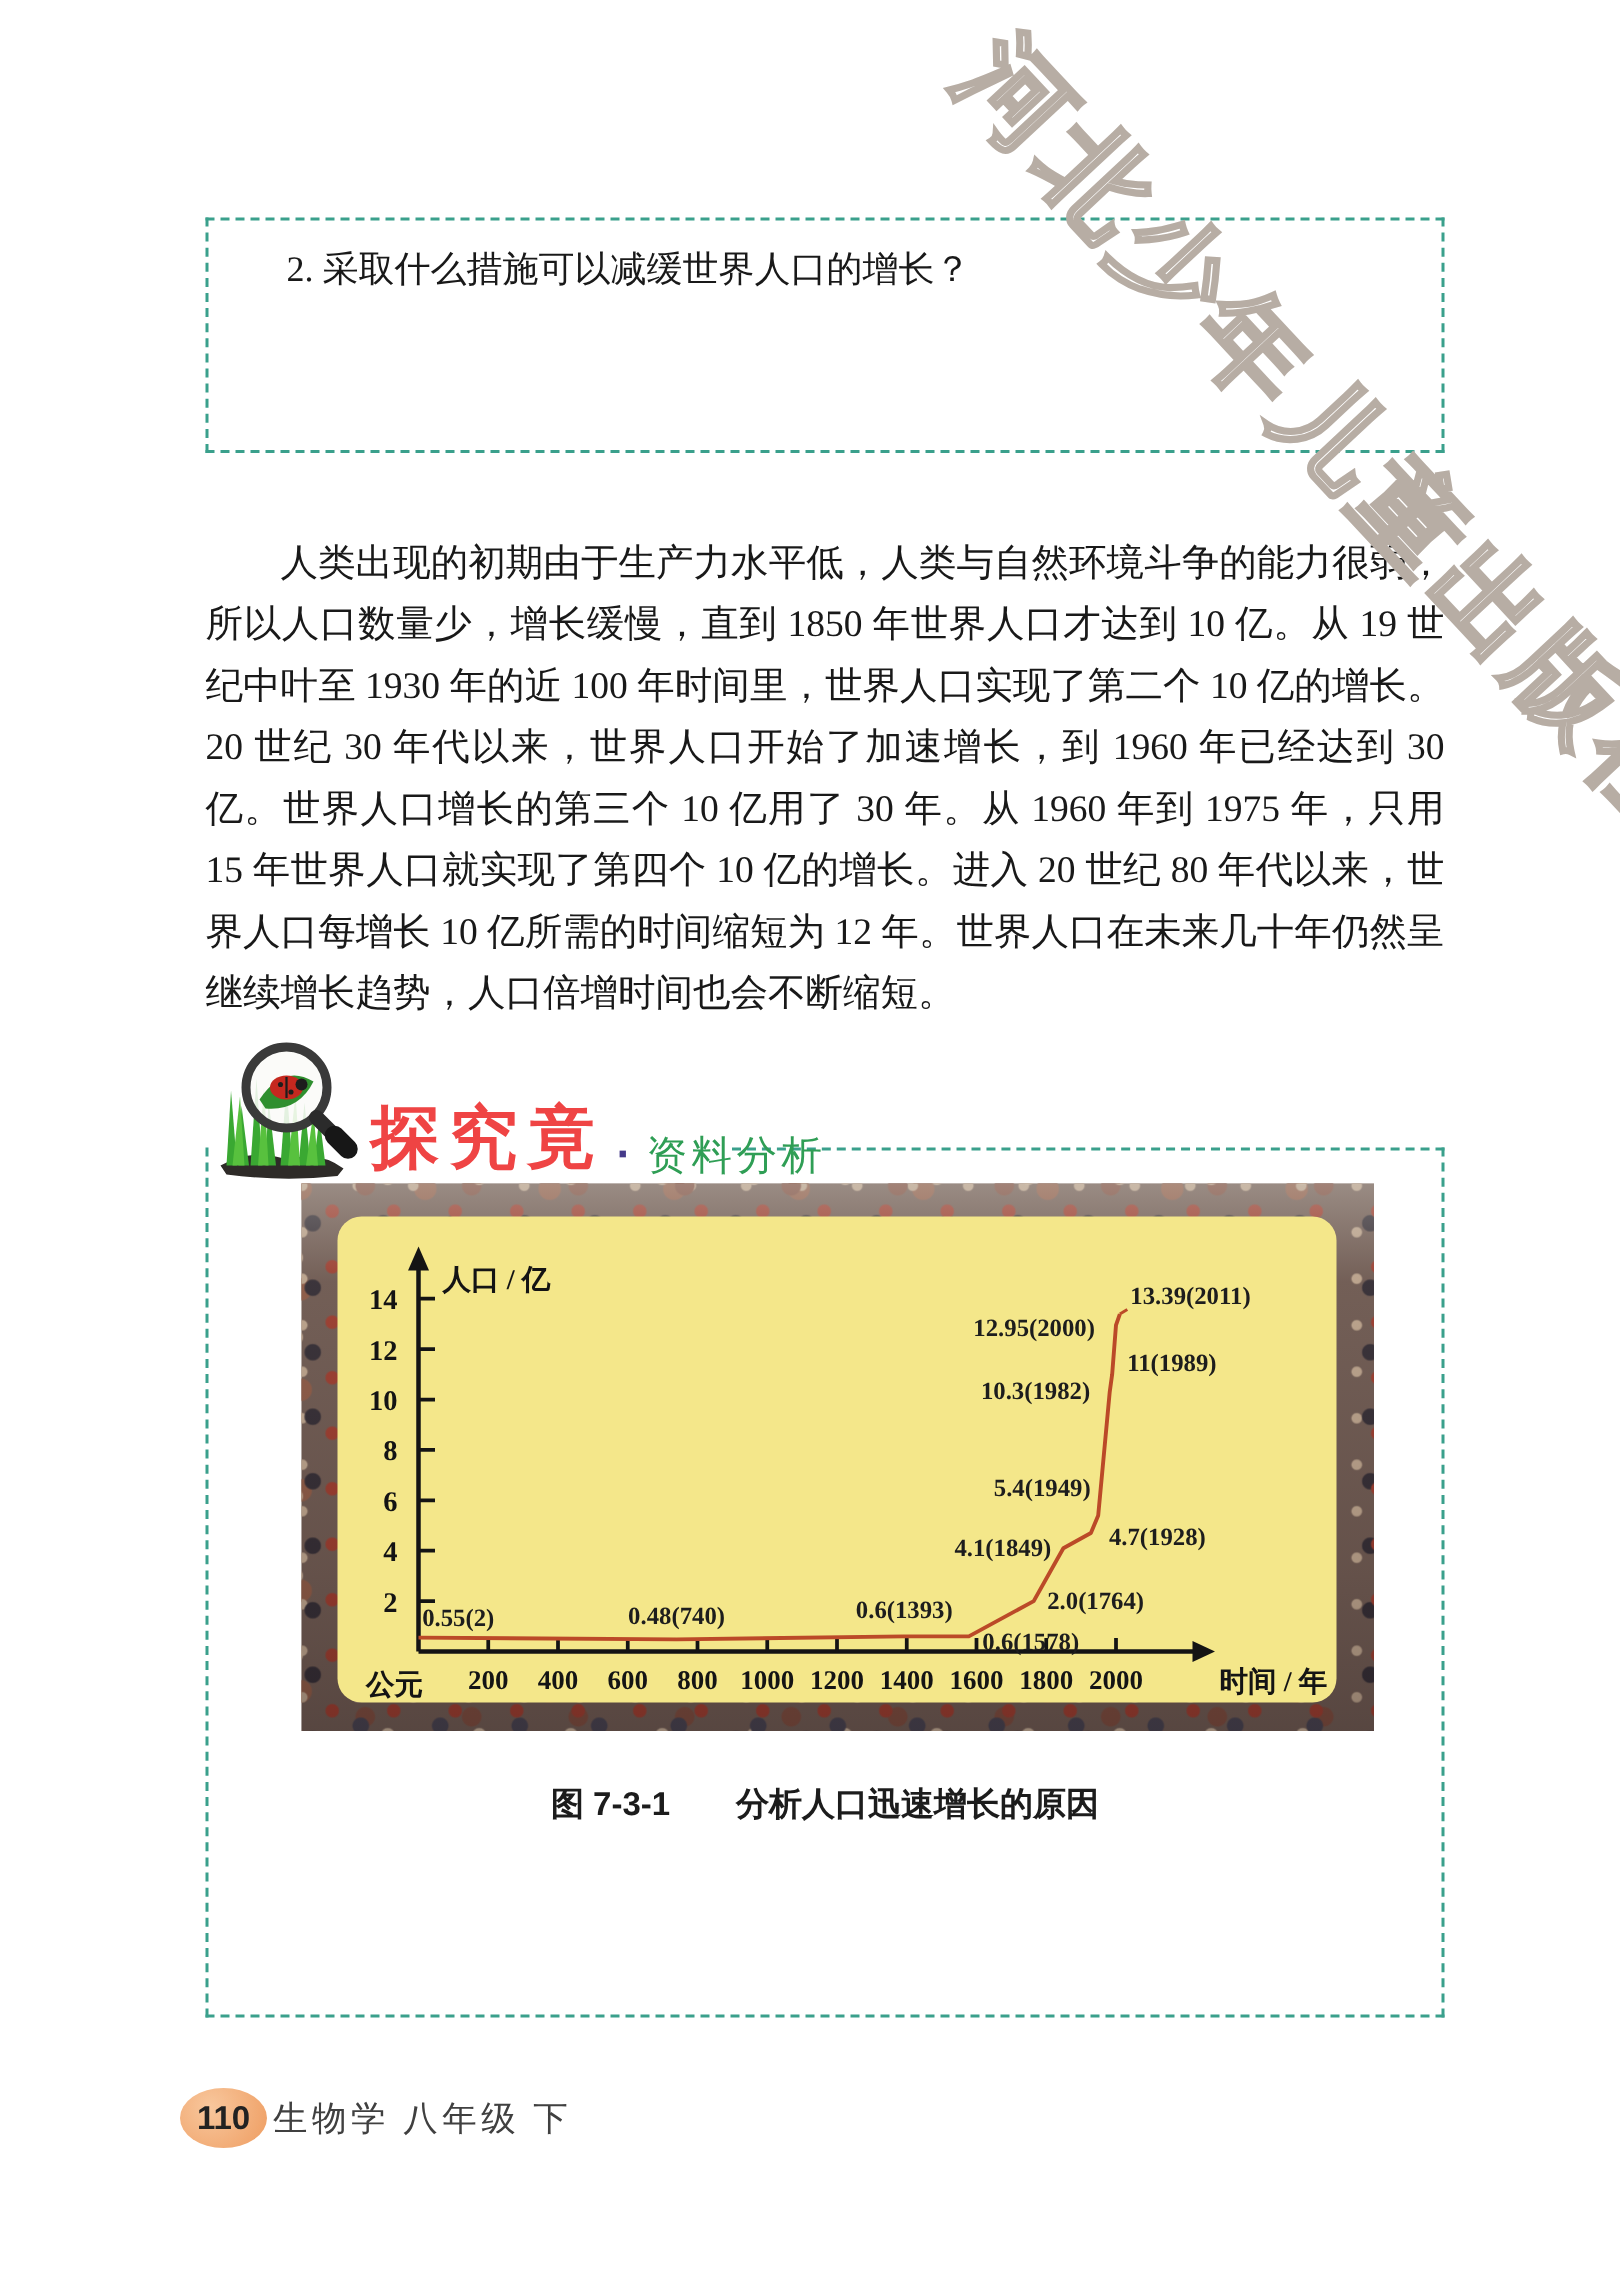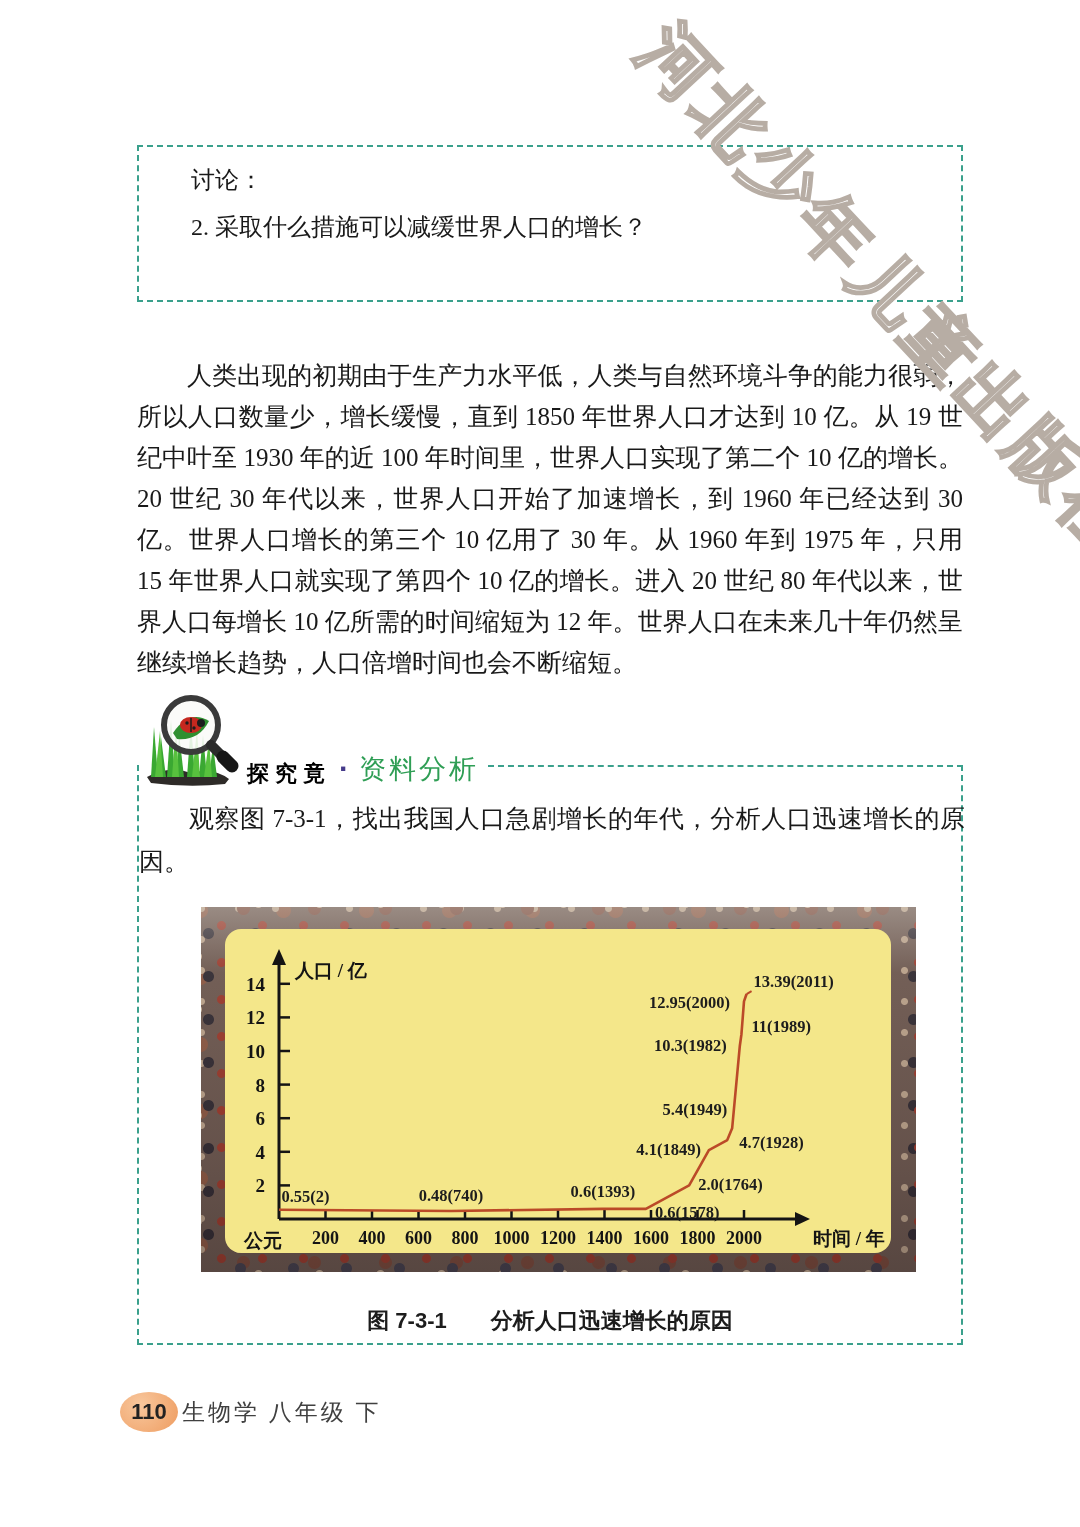--- a/index.html
+++ b/index.html
@@ -31,21 +31,21 @@
   .explore-top-border{
     position:absolute;top:0;left:349px;width:475px;height:0;
     border-top:2px dashed #3aa08c;
   }
   .explore-header{
     position:absolute;top:-76px;left:2px;
     display:flex;align-items:flex-end;gap:8px;
   }
   .explore-title{
     font-family:"Liberation Sans","DejaVu Sans",sans-serif;font-weight:700;
-    font-size:22px;color:#000000;letter-spacing:6px;margin-bottom:2px;
+    font-size:46px;color:#ef4444;letter-spacing:6px;margin-bottom:2px;
   }
   .explore-sep{
     font-family:"Liberation Sans","DejaVu Sans",sans-serif;font-weight:700;
     font-size:30px;color:#453a8a;margin:0 2px 5px 0;
   }
   .explore-subtitle{
     font-family:"Liberation Sans","DejaVu Sans",sans-serif;font-weight:400;
     font-size:27px;color:#2f9e55;letter-spacing:3px;margin-bottom:4px;
   }
   .explore-intro{
@@ -98,21 +98,20 @@
   .book-title{
     font-size:23px;color:#404040;letter-spacing:3px;
   }
 </style>
 </head>
 <body>
 
 <div class="watermark">河北少年儿童出版社</div>
 
 <div class="discussion-box">
-  <div class="discussion-title">讨论：</div>
   <div class="discussion-item">2. 采取什么措施可以减缓世界人口的增长？</div>
 </div>
 
 <p class="body-paragraph">人类出现的初期由于生产力水平低，人类与自然环境斗争的能力很弱，所以人口数量少，增长缓慢，直到 1850 年世界人口才达到 10 亿。从 19 世纪中叶至 1930 年的近 100 年时间里，世界人口实现了第二个 10 亿的增长。20 世纪 30 年代以来，世界人口开始了加速增长，到 1960 年已经达到 30 亿。世界人口增长的第三个 10 亿用了 30 年。从 1960 年到 1975 年，只用 15 年世界人口就实现了第四个 10 亿的增长。进入 20 世纪 80 年代以来，世界人口每增长 10 亿所需的时间缩短为 12 年。世界人口在未来几十年仍然呈继续增长趋势，人口倍增时间也会不断缩短。</p>
 
 <div class="explore-box">
   <div class="explore-top-border"></div>
 
   <div class="explore-header">
     <span>
@@ -148,21 +147,20 @@
 
         <line x1="70" y1="56" x2="85" y2="71" stroke="#2b2b2b" stroke-width="10" stroke-linecap="round"></line>
         <line x1="82" y1="68" x2="91" y2="77" stroke="#171717" stroke-width="13" stroke-linecap="round"></line>
       </svg>
     </span>
     <span class="explore-title">探究竟</span>
     <span class="explore-sep">·</span>
     <span class="explore-subtitle">资料分析</span>
   </div>
 
-  <p class="explore-intro">观察图 7-3-1，找出我国人口急剧增长的年代，分析人口迅速增长的原因。</p>
 
   <div class="figure-photo">
     <svg id="pop-chart" width="715" height="365" viewBox="0 0 715 365">
         <rect x="24" y="22" width="666" height="324" rx="16" fill="#f4e78a"></rect>
         <line x1="78" y1="312" x2="78" y2="54" stroke="#141414" stroke-width="3"></line>
         <polygon points="78,42 71,58 85,58" fill="#141414"></polygon>
         <line x1="78" y1="312" x2="596" y2="312" stroke="#141414" stroke-width="3"></line>
         <polygon points="609,312 594,305 594,319" fill="#141414"></polygon>
         <text x="94" y="70" font-size="19" font-weight="600" fill="#141414" font-family="&quot;Liberation Serif&quot;,&quot;DejaVu Serif&quot;,serif">人口 / 亿</text>
         <text x="612" y="338" font-size="19" font-weight="600" fill="#141414" font-family="&quot;Liberation Serif&quot;,&quot;DejaVu Serif&quot;,serif">时间 / 年</text>

